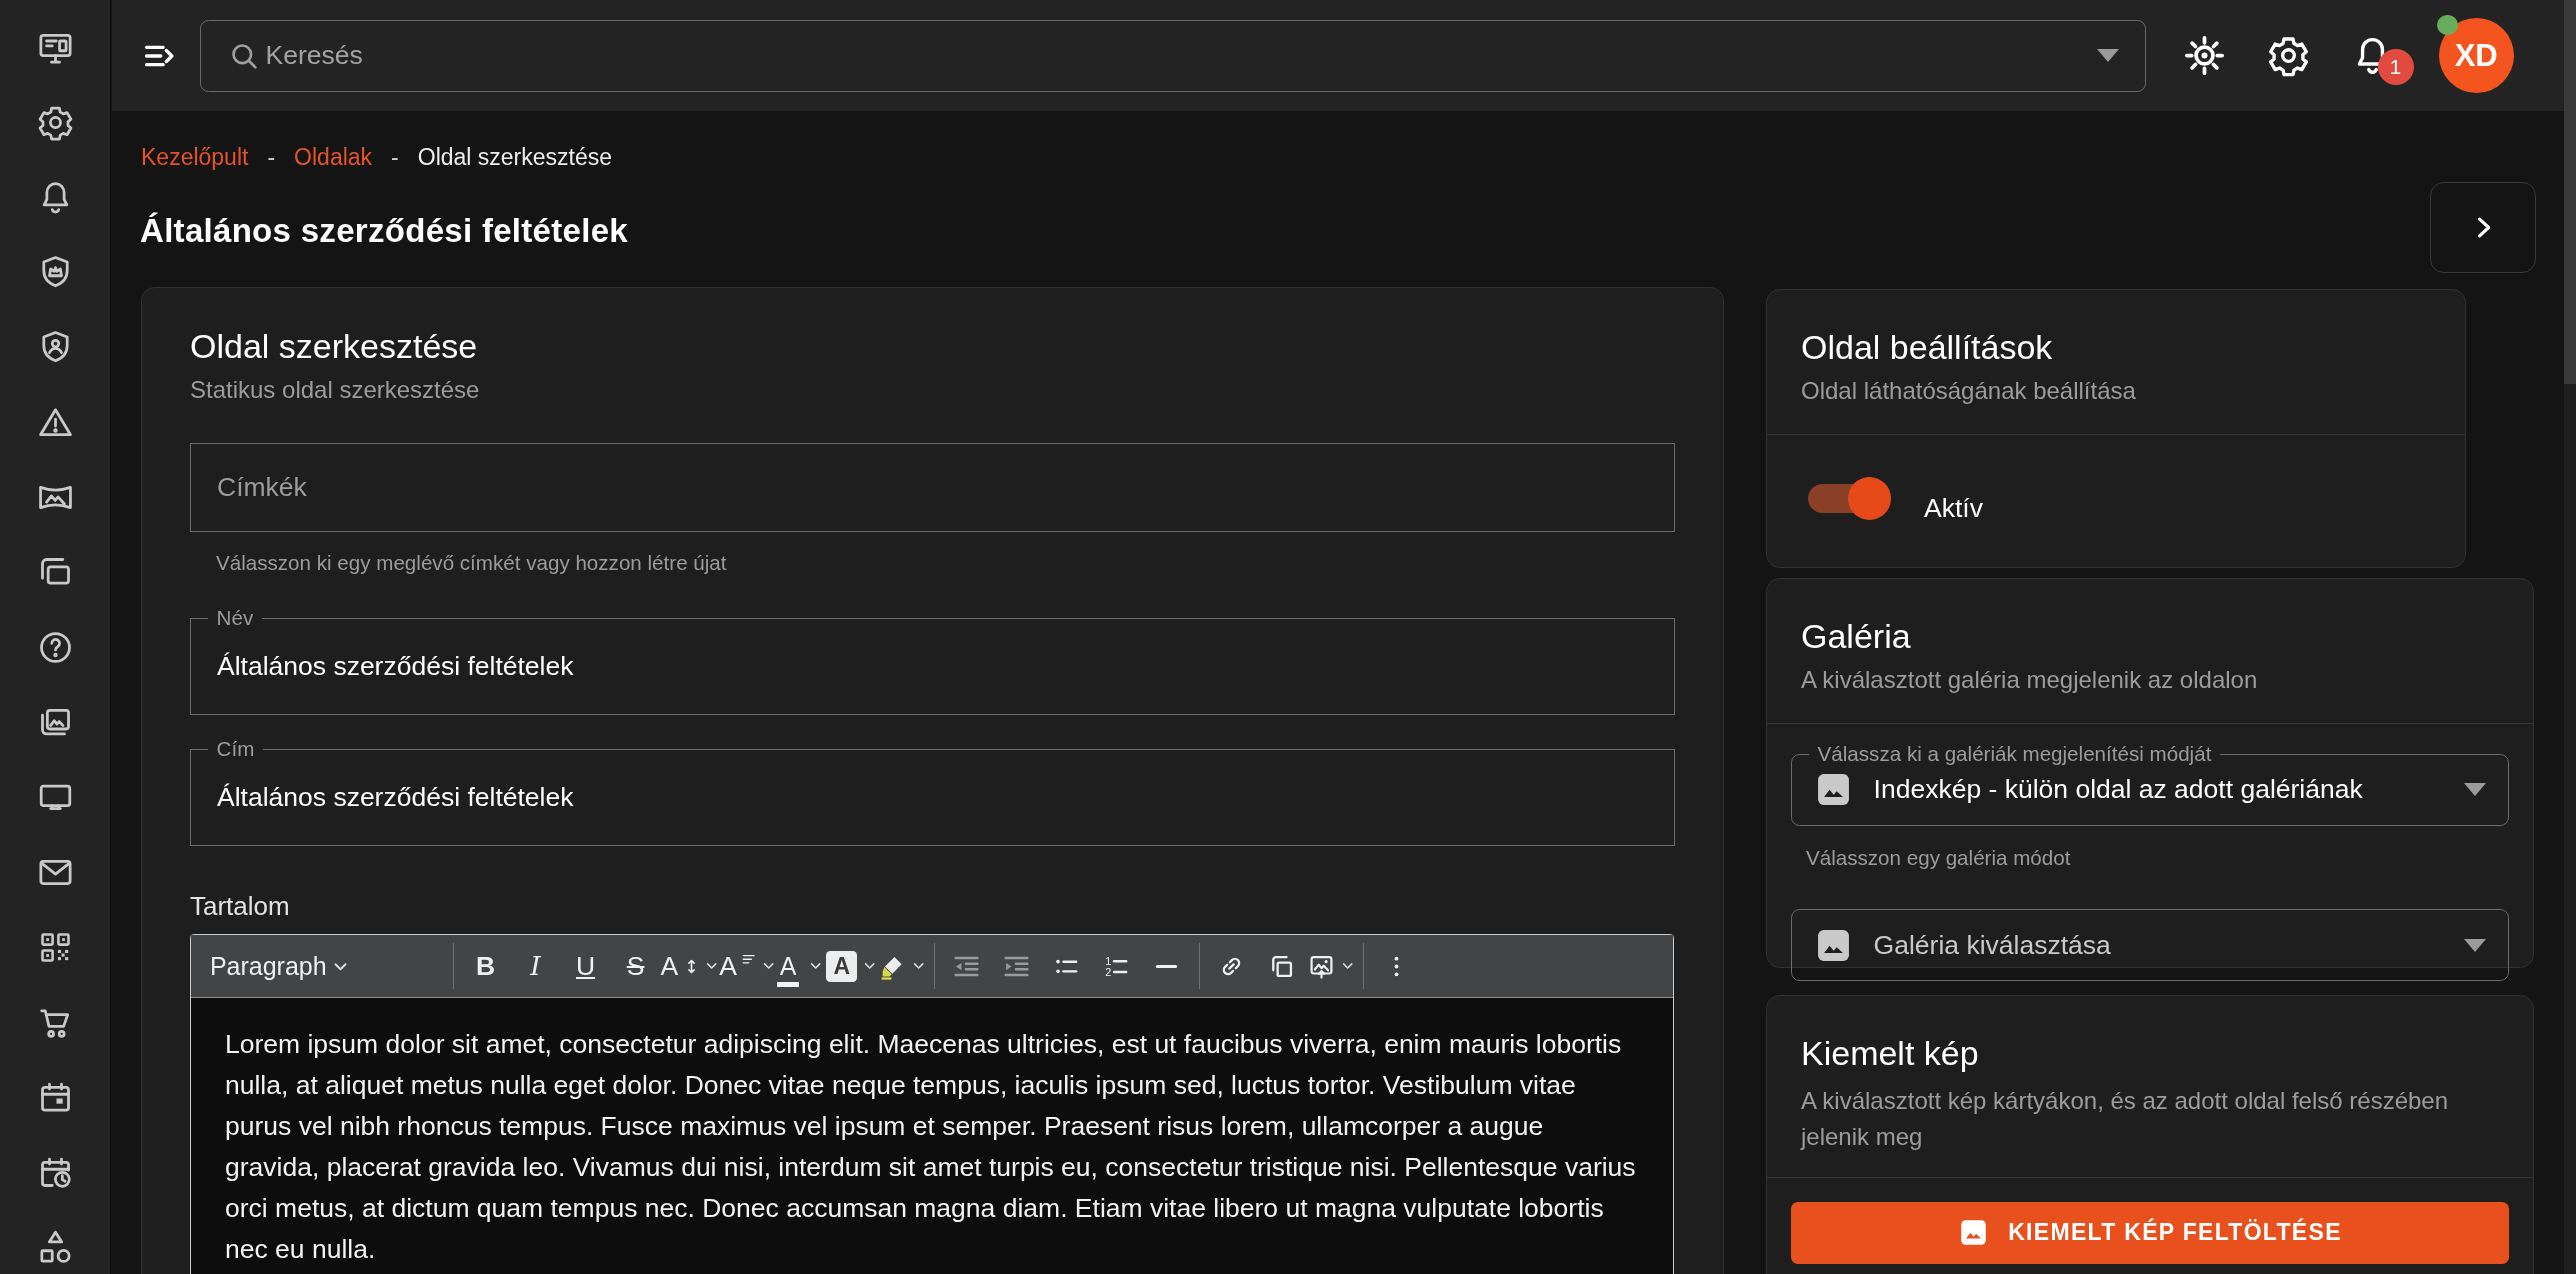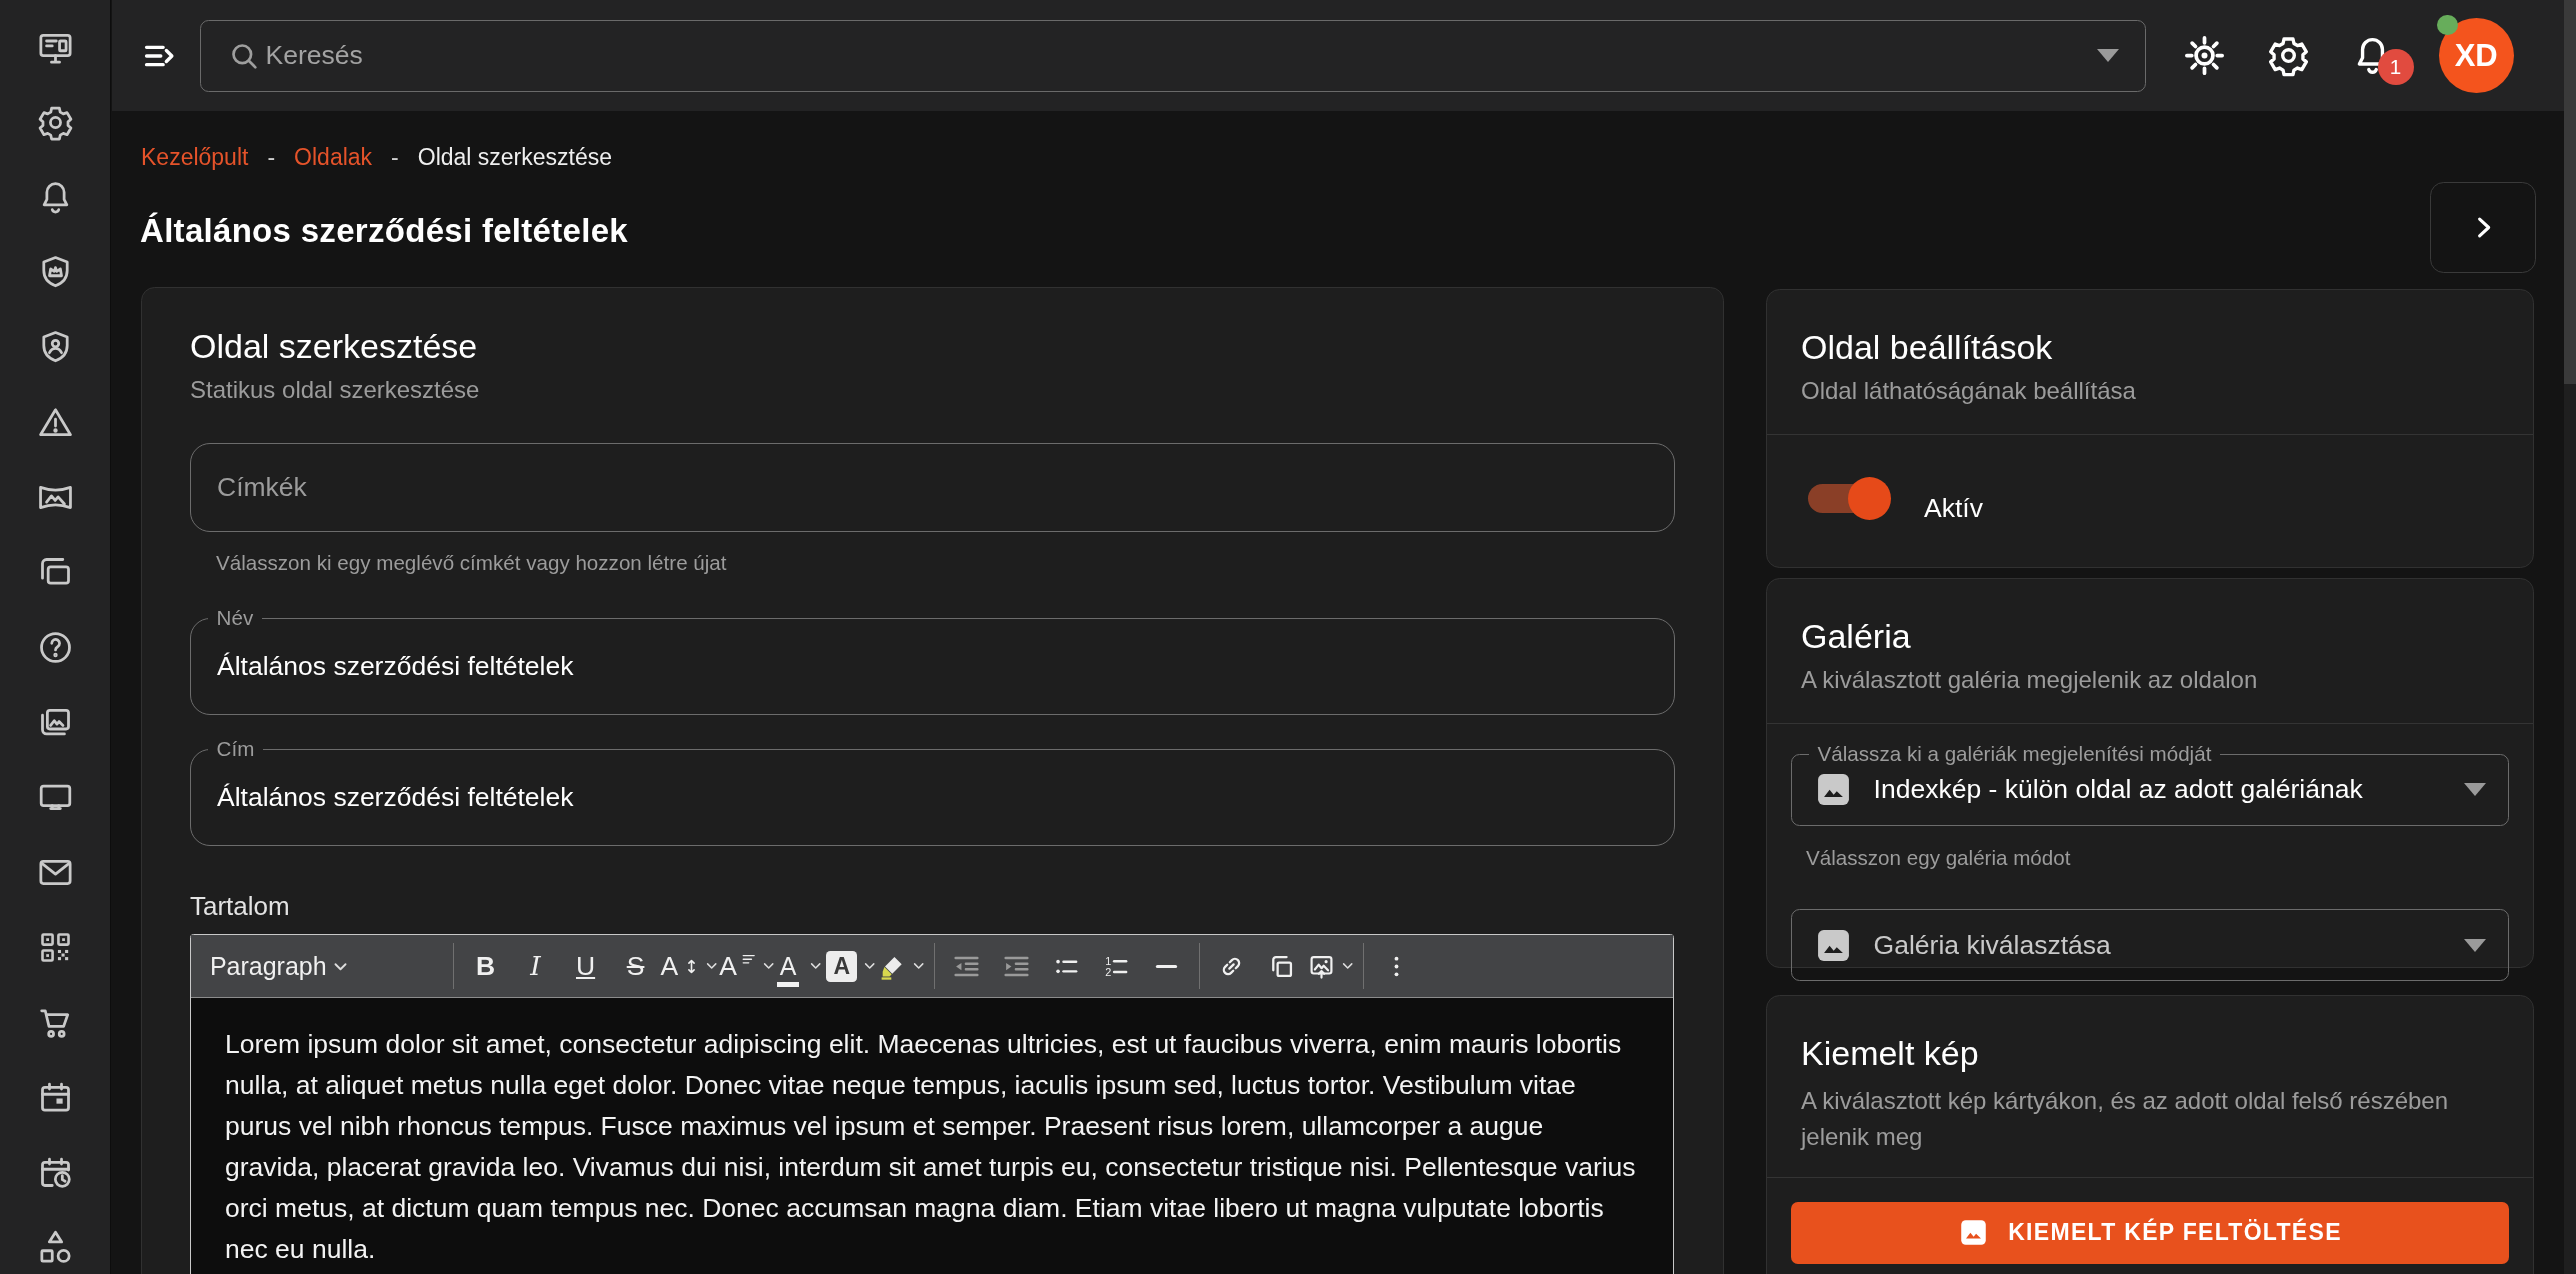--- a/index.html
+++ b/index.html
@@ -34,21 +34,21 @@
   .crumb-cur{color:#efefef}
   .page-title{position:absolute;left:140px;top:190px;font-size:33px;font-weight:700;letter-spacing:0.3px}
   .panel-btn{position:absolute;left:2430px;top:182px;width:106px;height:91px;border:1.7px solid #3a3a3a;border-radius:13.7px;box-sizing:border-box;display:flex;align-items:center;justify-content:center;cursor:pointer}
 
   
   .card{position:absolute;background:#1e1e1e;border:0.9px solid #313131;border-radius:13.7px;box-sizing:border-box}
   .card-main{left:141px;top:287px;width:1583px;height:1079px;padding:39px 48px}
   .card-title{font-size:34px;font-weight:400;color:#fff}
   .card-sub{font-size:24px;color:#9c9c9c;margin-top:10px}
 
-  .outline{border:1.7px solid #6c6c6c;border-radius:20px;box-sizing:border-box;position:relative;display:flex;align-items:center;cursor:text}
+  .outline{border:1.7px solid #6c6c6c;border-radius:0;box-sizing:border-box;position:relative;display:flex;align-items:center;cursor:text}
   .tags-input{margin-top:39px;height:89px;padding:0 26px;font-size:26.5px;color:#9c9c9c}
   .helper{font-size:20.6px;color:#9c9c9c;margin:19px 0 0 26px}
   .field{margin-top:43px;height:97px;padding:0 26px;font-size:26.5px;color:#fff}
   .field + .field{margin-top:34px}
   .float-label{position:absolute;top:-13px;left:17px;background:#1e1e1e;padding:0 8.6px;font-size:20.6px;color:#9c9c9c;line-height:1.2}
   .content-label{margin-top:45px;font-size:26px;color:#e3e3e3}
 
   
   .editor{margin-top:12px;width:1484px;border:1.7px solid #c9c9c9;border-radius:3.4px;box-sizing:border-box}
   .toolbar{height:62px;background:#434446;display:flex;align-items:center;padding:0 6.9px;color:#f0f0f0}
@@ -425,21 +425,21 @@
             <circle cx="12" cy="5.5" r="1.6"></circle>
             <circle cx="12" cy="12" r="1.6"></circle>
             <circle cx="12" cy="18.5" r="1.6"></circle>
           </svg>
       </div>
     </div>
     <div class="editor-body">Lorem ipsum dolor sit amet, consectetur adipiscing elit. Maecenas ultricies, est ut faucibus viverra, enim mauris lobortis nulla, at aliquet metus nulla eget dolor. Donec vitae neque tempus, iaculis ipsum sed, luctus tortor. Vestibulum vitae purus vel nibh rhoncus tempus. Fusce maximus vel ipsum et semper. Praesent risus lorem, ullamcorper a augue gravida, placerat gravida leo. Vivamus dui nisi, interdum sit amet turpis eu, consectetur tristique nisi. Pellentesque varius orci metus, at dictum quam tempus nec. Donec accumsan magna diam. Etiam vitae libero ut magna vulputate lobortis nec eu nulla.</div>
   </div>
 </section>
 
-<section class="card" style="left:1766px;top:289px;width:768px;height:279px">
+<section class="card" style="left:1766px;top:289px;width:700px;height:279px">
   <div class="rc-head">
     <div class="card-title">Oldal beállítások</div>
     <div class="card-sub">Oldal láthatóságának beállítása</div>
   </div>
   <div class="rc-divider"></div>
   <div class="toggle-row">
     <div class="switch">
       <span class="track"></span>
       <span class="thumb"></span>
     </div>

